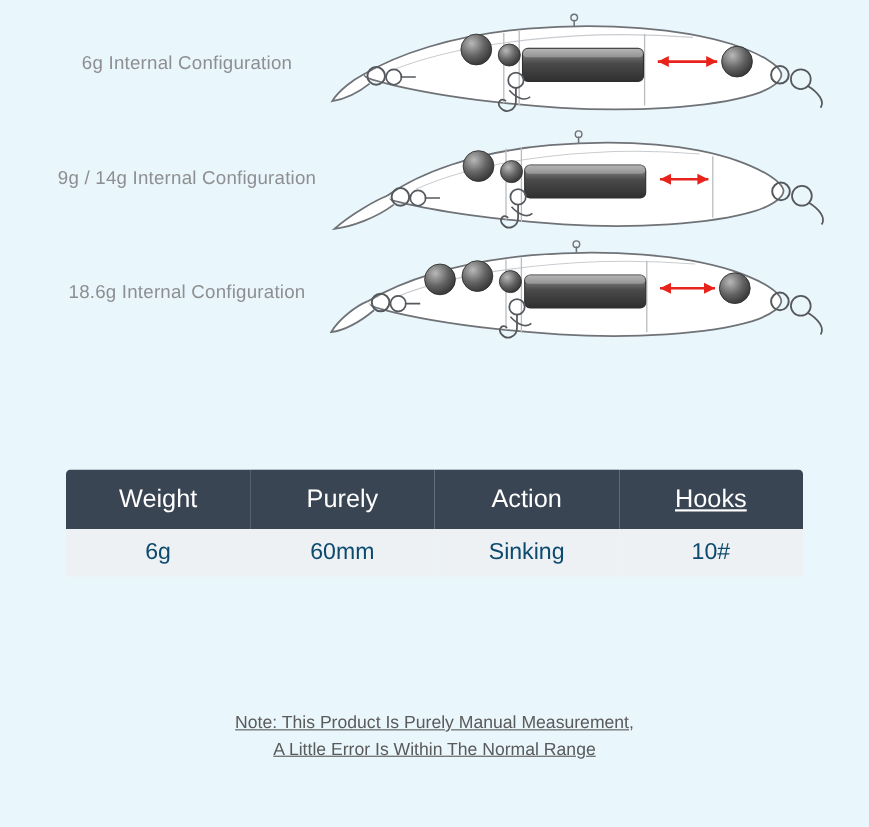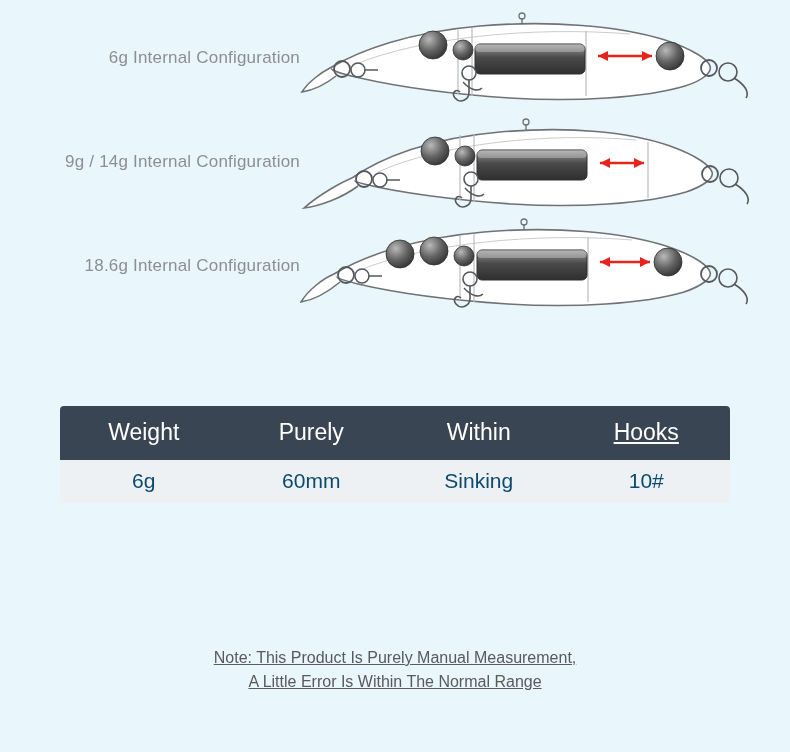--- a/index.html
+++ b/index.html
@@ -28,21 +28,21 @@
     padding-top: 6px;
   }
   .lure-row {
     position: relative;
     height: 104px;
     display: flex;
     align-items: center;
   }
   .lure-label {
     width: 300px;
-    text-align: right;
+    text-align: center;
     padding-left: 40px;
     box-sizing: border-box;
     font-size: 17px;
     color: #8d8f92;
     letter-spacing: 0.2px;
     font-family: "Liberation Sans", sans-serif;
   }
   .lure-art {
     flex: 1;
     position: relative;
@@ -51,21 +51,21 @@
   .lure-art svg {
     position: absolute;
     left: 0;
     top: 0;
   }
 
   
   .table-wrap {
     position: absolute;
     left: 60px;
-    top: 406px;
+    top: 427px;
     width: 670px;
   }
   table.spec {
     border-collapse: collapse;
     width: 100%;
     table-layout: fixed;
   }
   table.spec thead th {
     background: #3a4553;
     color: #ffffff;
@@ -280,21 +280,21 @@
       </div>
     </div>
   </div>
 
   <div class="table-wrap">
     <table class="spec">
       <thead>
         <tr>
           <th>Weight</th>
           <th>Purely</th>
-          <th>Within</th>
+          <th>Action</th>
           <th>Hooks</th>
         </tr>
       </thead>
       <tbody>
         <tr class="odd">
           <td>6g</td>
           <td>60mm</td>
           <td>Sinking</td>
           <td>10#</td>
         </tr>

